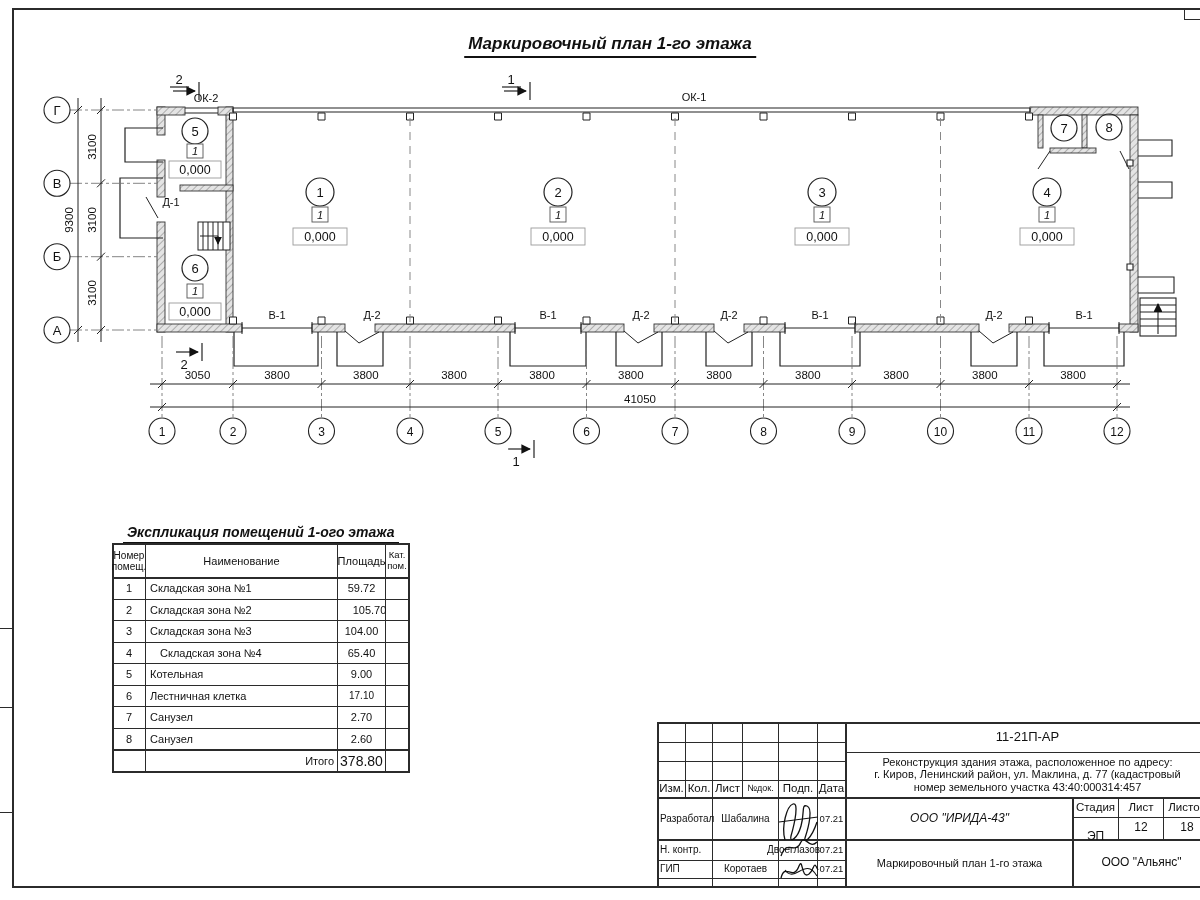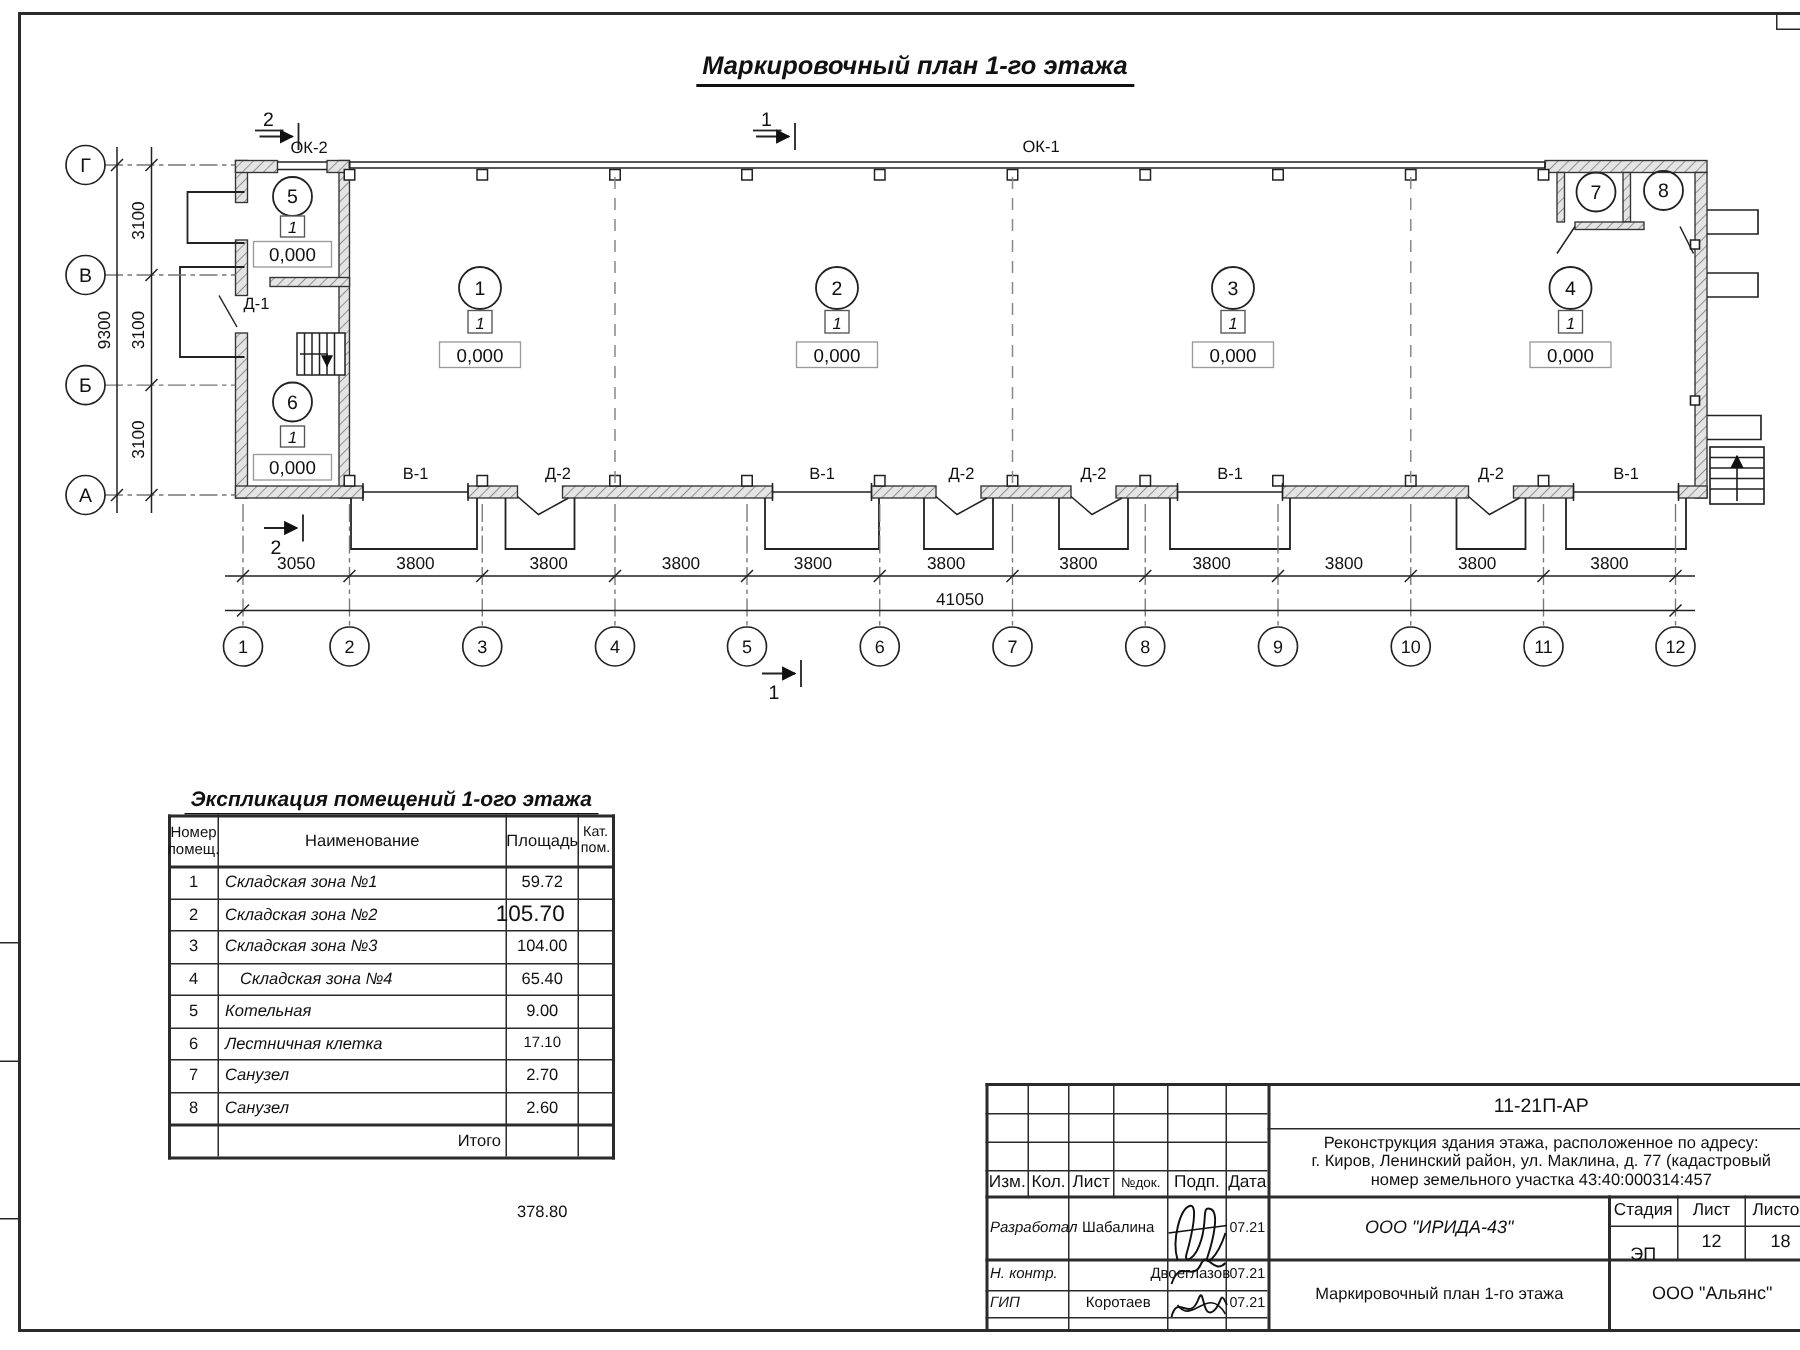--- a/index.html
+++ b/index.html
@@ -1,20 +1,20 @@
 <!DOCTYPE html>
 <html><head>
 <meta charset="utf-8">
 <style>
   html,body{margin:0;padding:0;width:1200px;height:900px;overflow:hidden;background:#fff;
     font-family:"Liberation Sans",sans-serif;color:#111;position:relative;}
   .abs{position:absolute;}
   .ln{position:absolute;background:#2b2b2b;}
   .cell{position:absolute;display:flex;align-items:center;justify-content:center;text-align:center;line-height:1.15;}
-  .lft{justify-content:flex-start;text-align:right;font-style:italic;}
+  .lft{justify-content:flex-start;text-align:right;}
   .rgt{justify-content:flex-end;text-align:right;}
   .it{font-style:italic;}
   .ttl{position:absolute;font-weight:bold;font-style:italic;border-bottom:2px solid #111;padding:0 4px 2px 4px;white-space:nowrap;}
   svg text{fill:#111;}
   .nowrap{white-space:nowrap;}
 </style>
 </head>
 <body>
 
 <div class="ln" style="left:12px;top:8px;width:2px;height:880px;"></div>
@@ -302,21 +302,21 @@
 </div>
 
 <div>
   <div class="cell" style="left:113px;top:578px;width:32px;height:21px;font-size:11px;">1</div>
   <div class="cell lft" style="left:150px;top:578px;width:186px;height:21px;font-size:11px;">Складская зона №1</div>
   <div class="cell" style="left:338px;top:578px;width:47px;height:21px;font-size:11px;">59.72</div>
 </div>
 <div>
   <div class="cell" style="left:113px;top:600px;width:32px;height:20px;font-size:11px;">2</div>
   <div class="cell lft" style="left:150px;top:600px;width:186px;height:20px;font-size:11px;">Складская зона №2</div>
-  <div class="cell" style="left:330px;top:600px;width:47px;height:20px;font-size:15px;text-align:center;">105.70</div>
+  <div class="cell" style="left:346px;top:600px;width:47px;height:20px;font-size:11px;text-align:center;">105.70</div>
 </div>
 <div>
   <div class="cell" style="left:113px;top:621px;width:32px;height:21px;font-size:11px;">3</div>
   <div class="cell lft" style="left:150px;top:621px;width:186px;height:21px;font-size:11px;">Складская зона №3</div>
   <div class="cell" style="left:338px;top:621px;width:47px;height:21px;font-size:11px;">104.00</div>
 </div>
 <div>
   <div class="cell" style="left:113px;top:643px;width:32px;height:20px;font-size:11px;">4</div>
   <div class="cell lft" style="left:160px;top:643px;width:186px;height:20px;font-size:11px;">Складская зона №4</div>
   <div class="cell" style="left:338px;top:643px;width:47px;height:20px;font-size:11px;">65.40</div>
@@ -336,21 +336,21 @@
   <div class="cell lft" style="left:150px;top:707px;width:186px;height:21px;font-size:11px;">Санузел</div>
   <div class="cell" style="left:338px;top:707px;width:47px;height:21px;font-size:11px;">2.70</div>
 </div>
 <div>
   <div class="cell" style="left:113px;top:729px;width:32px;height:20px;font-size:11px;">8</div>
   <div class="cell lft" style="left:150px;top:729px;width:186px;height:20px;font-size:11px;">Санузел</div>
   <div class="cell" style="left:338px;top:729px;width:47px;height:20px;font-size:11px;">2.60</div>
 </div>
 <div>
   <div class="cell rgt" style="left:150px;top:751px;width:184px;height:20px;font-size:11px;">Итого</div>
-  <div class="cell" style="left:338px;top:751px;width:47px;height:20px;font-size:11px;margin-top:47px;">378.80</div>
+  <div class="cell" style="left:338px;top:751px;width:47px;height:20px;font-size:14px;">378.80</div>
 </div>
 
 <div class="ln" style="left:657px;top:722px;width:553px;height:2px;"></div>
 <div class="ln" style="left:657px;top:742px;width:188px;height:1px;"></div>
 <div class="ln" style="left:657px;top:761px;width:188px;height:1px;"></div>
 <div class="ln" style="left:657px;top:780px;width:188px;height:1px;"></div>
 <div class="ln" style="left:845px;top:752px;width:365px;height:1px;"></div>
 <div class="ln" style="left:657px;top:797px;width:553px;height:2px;"></div>
 <div class="ln" style="left:1072px;top:817px;width:138px;height:1px;"></div>
 <div class="ln" style="left:657px;top:839px;width:553px;height:2px;"></div>

